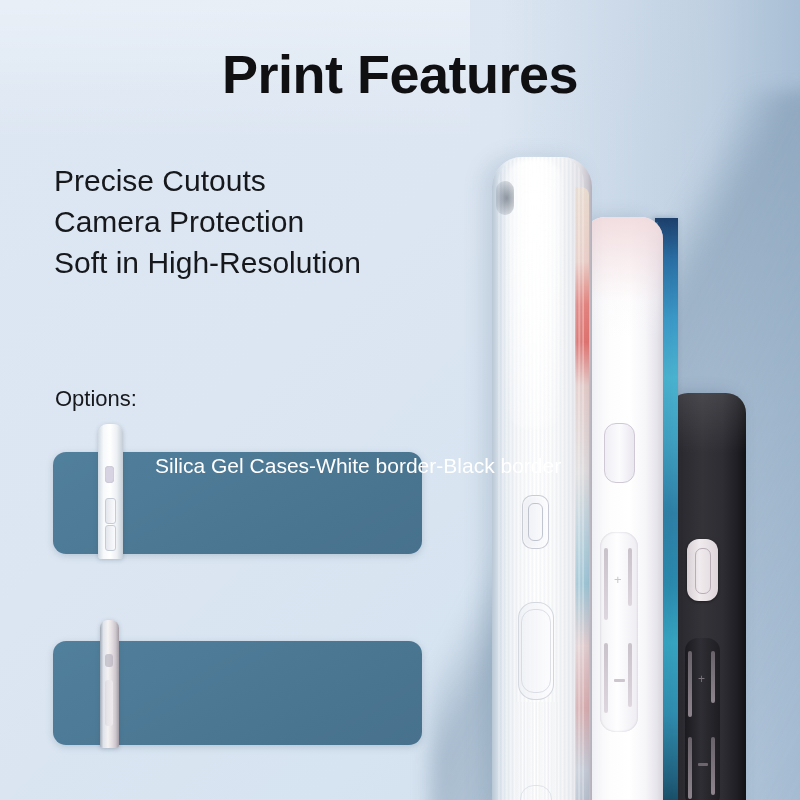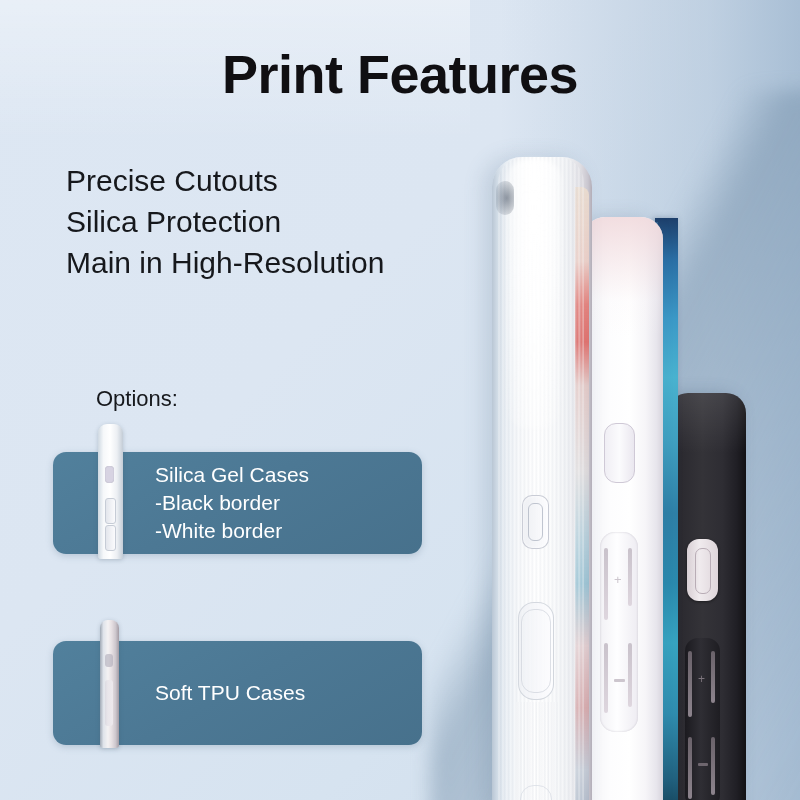--- a/index.html
+++ b/index.html
@@ -60,51 +60,49 @@
   .features {
     position: absolute;
     left: 54px; top: 160px;
     width: 400px;
   }
   .feature-line {
     font-size: 30px;
     color: #16181c;
     line-height: 41px;
     white-space: nowrap;
-    margin-left: 12px;
   }
 
   
   .options-label {
     position: absolute;
     left: 55px; top: 386px;
     font-size: 22px;
     color: #17191d;
-    margin-left: 41px;
   }
 
   
   .opt-card {
     position: absolute;
     left: 53px;
     width: 369px;
     border-radius: 13px;
     background: linear-gradient(150deg, #51809c 0%, #4c7894 48%, #47718c 100%);
     box-shadow: 0 2px 7px rgba(90,115,140,0.28);
   }
   #opt-card-1 { top: 452px; height: 102px; }
   #opt-card-2 { top: 641px; height: 104px; }
 
   .opt-text {
     position: absolute;
     left: 102px;
     top: 0;
     height: 100%;
     display: flex;
-    flex-direction: column;
+    flex-direction: row;
     justify-content: center;
   }
   .opt-line {
     font-size: 21px;
     color: #ffffff;
     line-height: 28px;
     white-space: nowrap;
   }
 
   
@@ -437,37 +435,36 @@
       <div class="volplate2"></div>
       <div class="hatch"></div>
       <div class="grip"></div>
     </div>
   </div>
 
   <div class="headline">Print Features</div>
 
   <div class="features">
     <div class="feature-line">Precise Cutouts</div>
-    <div class="feature-line">Silica Protection</div>
-    <div class="feature-line">Main in High-Resolution</div>
+    <div class="feature-line">Camera Protection</div>
+    <div class="feature-line">Soft in High-Resolution</div>
   </div>
 
   <div class="options-label">Options:</div>
 
   <div class="opt-card" id="opt-card-1">
     <div class="opt-text">
       <div class="opt-line">Silica Gel Cases</div>
+      <div class="opt-line">-White border</div>
       <div class="opt-line">-Black border</div>
-      <div class="opt-line">-White border</div>
     </div>
   </div>
 
   <div class="opt-card" id="opt-card-2">
     <div class="opt-text">
-      <div class="opt-line">Soft TPU Cases</div>
     </div>
   </div>
 
   <div class="thumb" id="thumb-white">
     <div class="body"></div>
     <div class="pwr"></div>
     <div class="volA"></div>
     <div class="volB"></div>
   </div>
 

